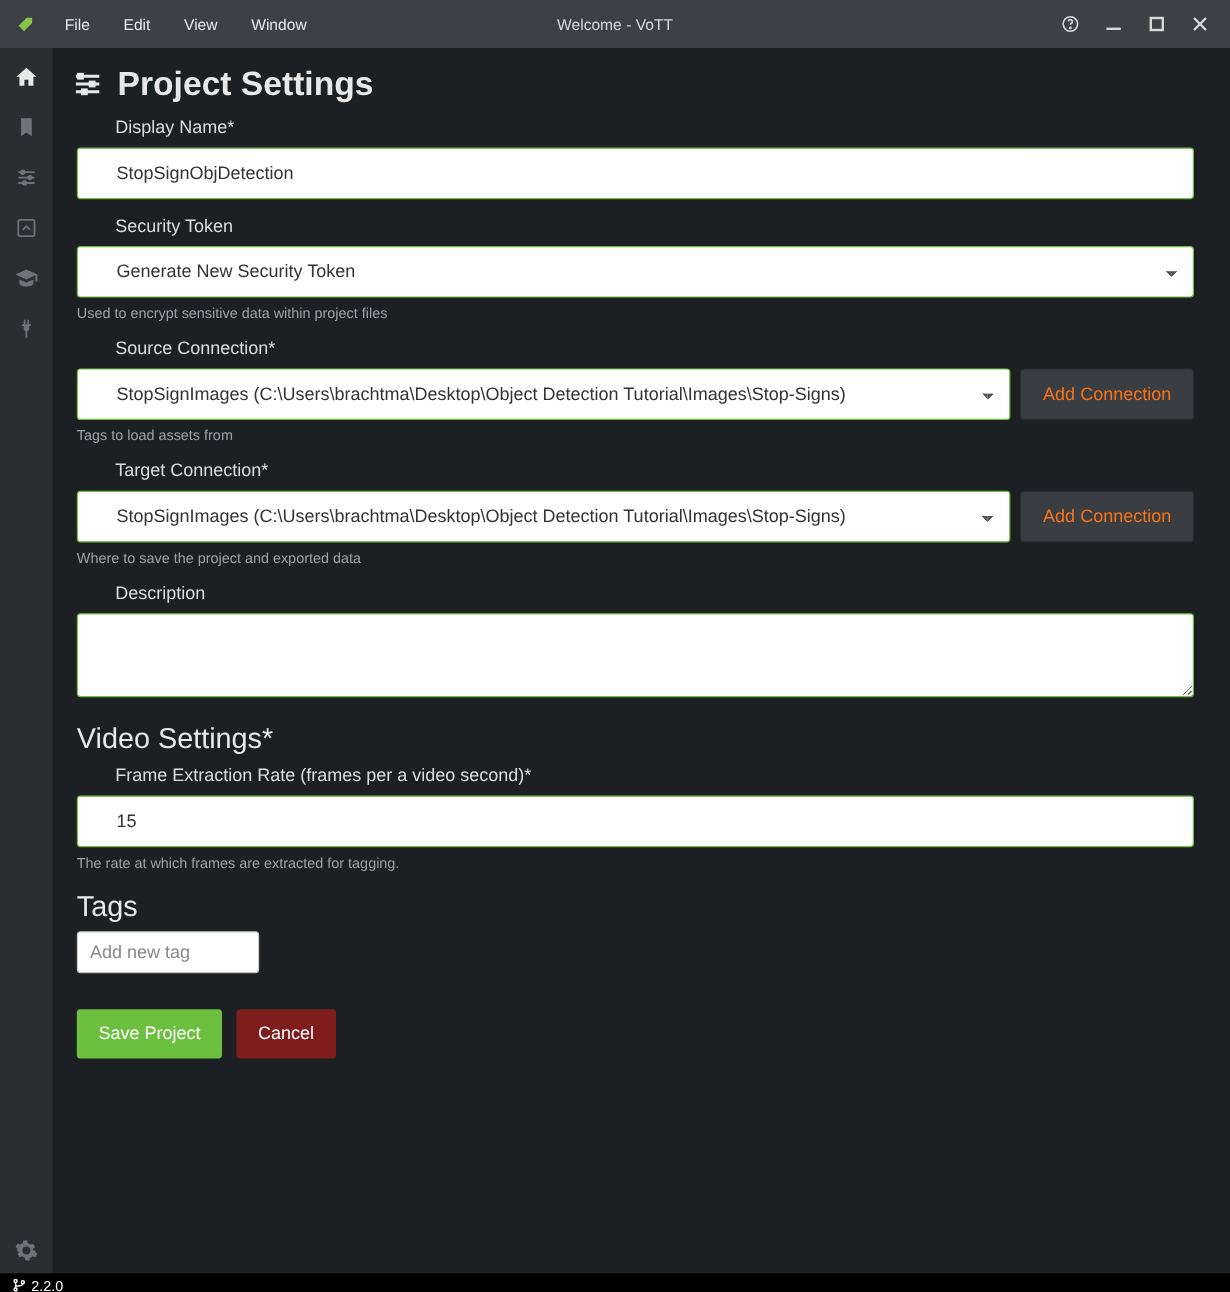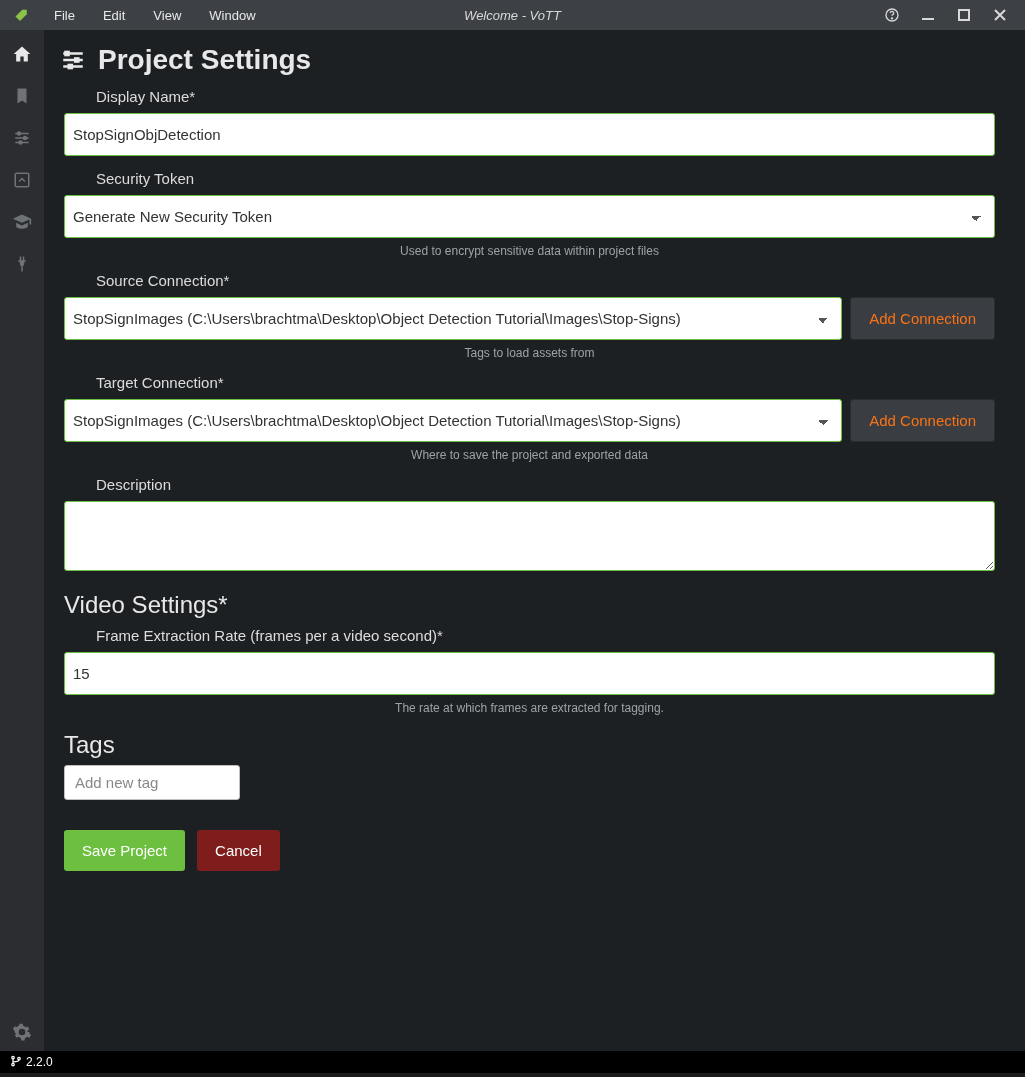--- a/index.html
+++ b/index.html
@@ -1,41 +1,40 @@
 <!DOCTYPE html>
 <html><head>
 <meta charset="utf-8">
 <style>
   * { box-sizing: border-box; margin: 0; padding: 0; }
   html, body { width: 1025px; height: 1077px; font-family: "Segoe UI", Arial, sans-serif; background: #1b1c1d; overflow: hidden; }
   
   
   .menubar {
-    height: 30px;
+    height: 40px;
     background: #3d4146;
     display: flex;
     align-items: center;
     color: #e8e8e8;
     font-size: 13px;
     position: relative;
   }
   .menubar .logo {
     width: 40px;
     display: flex;
     justify-content: center;
     align-items: center;
   }
   .menubar .menu-items { display: flex; }
   .menubar .menu-item { padding: 0 14px; cursor: pointer; }
   .menubar .title {
     position: absolute;
     left: 50%;
     transform: translateX(-50%);
     color: #d8d8d8;
-    font-style: italic;
   }
   .menubar .win-ctrls {
     margin-left: auto;
     display: flex;
     align-items: center;
     gap: 18px;
     padding-right: 16px;
     color: #e8e8e8;
   }
   .menubar .win-ctrls .wc { width: 18px; height: 18px; display:flex; align-items:center; justify-content:center; cursor:pointer; }
@@ -70,30 +69,30 @@
   }
   .page-header {
     display:flex; align-items:center; gap:12px;
     font-size: 28px; font-weight:600;
     margin-bottom: 12px;
   }
   .page-header .hdr-icon { display:flex; }
 
   .field { margin: 8px 0 14px 0; padding-left: 4px; }
   .field-label { font-size: 15px; color: #dcdcdc; margin-bottom: 8px; margin-left: 32px; }
-  .field-help { font-size: 12px; color: #9ea2a6; margin-top: 6px; text-align: center; }
+  .field-help { font-size: 12px; color: #9ea2a6; margin-top: 6px; }
 
   .input, .select, .textarea {
     width: 100%;
     background: #fff;
     color: #333;
     border: 1px solid #6cbf3f;
     border-radius: 3px;
     font-size: 15px;
-    padding: 12px 8px;
+    padding: 12px 32px;
     font-family: inherit;
   }
   .select {
     appearance: none;
     background-image: linear-gradient(45deg, transparent 50%, #555 50%), linear-gradient(-45deg, transparent 50%, #555 50%);
     background-position: calc(100% - 18px) 20px, calc(100% - 13px) 20px;
     background-size: 5px 5px, 5px 5px;
     background-repeat: no-repeat;
     padding-right: 34px;
   }
@@ -112,21 +111,21 @@
 
   h2.section-title {
     font-size: 24px;
     font-weight: 400;
     margin-top: 16px;
     margin-bottom: 6px;
     padding-left: 4px;
   }
 
   .tag-input {
-    width: 176px;
+    width: 152px;
     border: 1px solid #bfbfbf;
     border-radius: 3px;
     font-size: 15px;
     padding: 8px 10px;
     background:#fff;
     color:#b91c1c;
     font-family: inherit;
   }
   .tag-input::placeholder { color:#888; }
 

